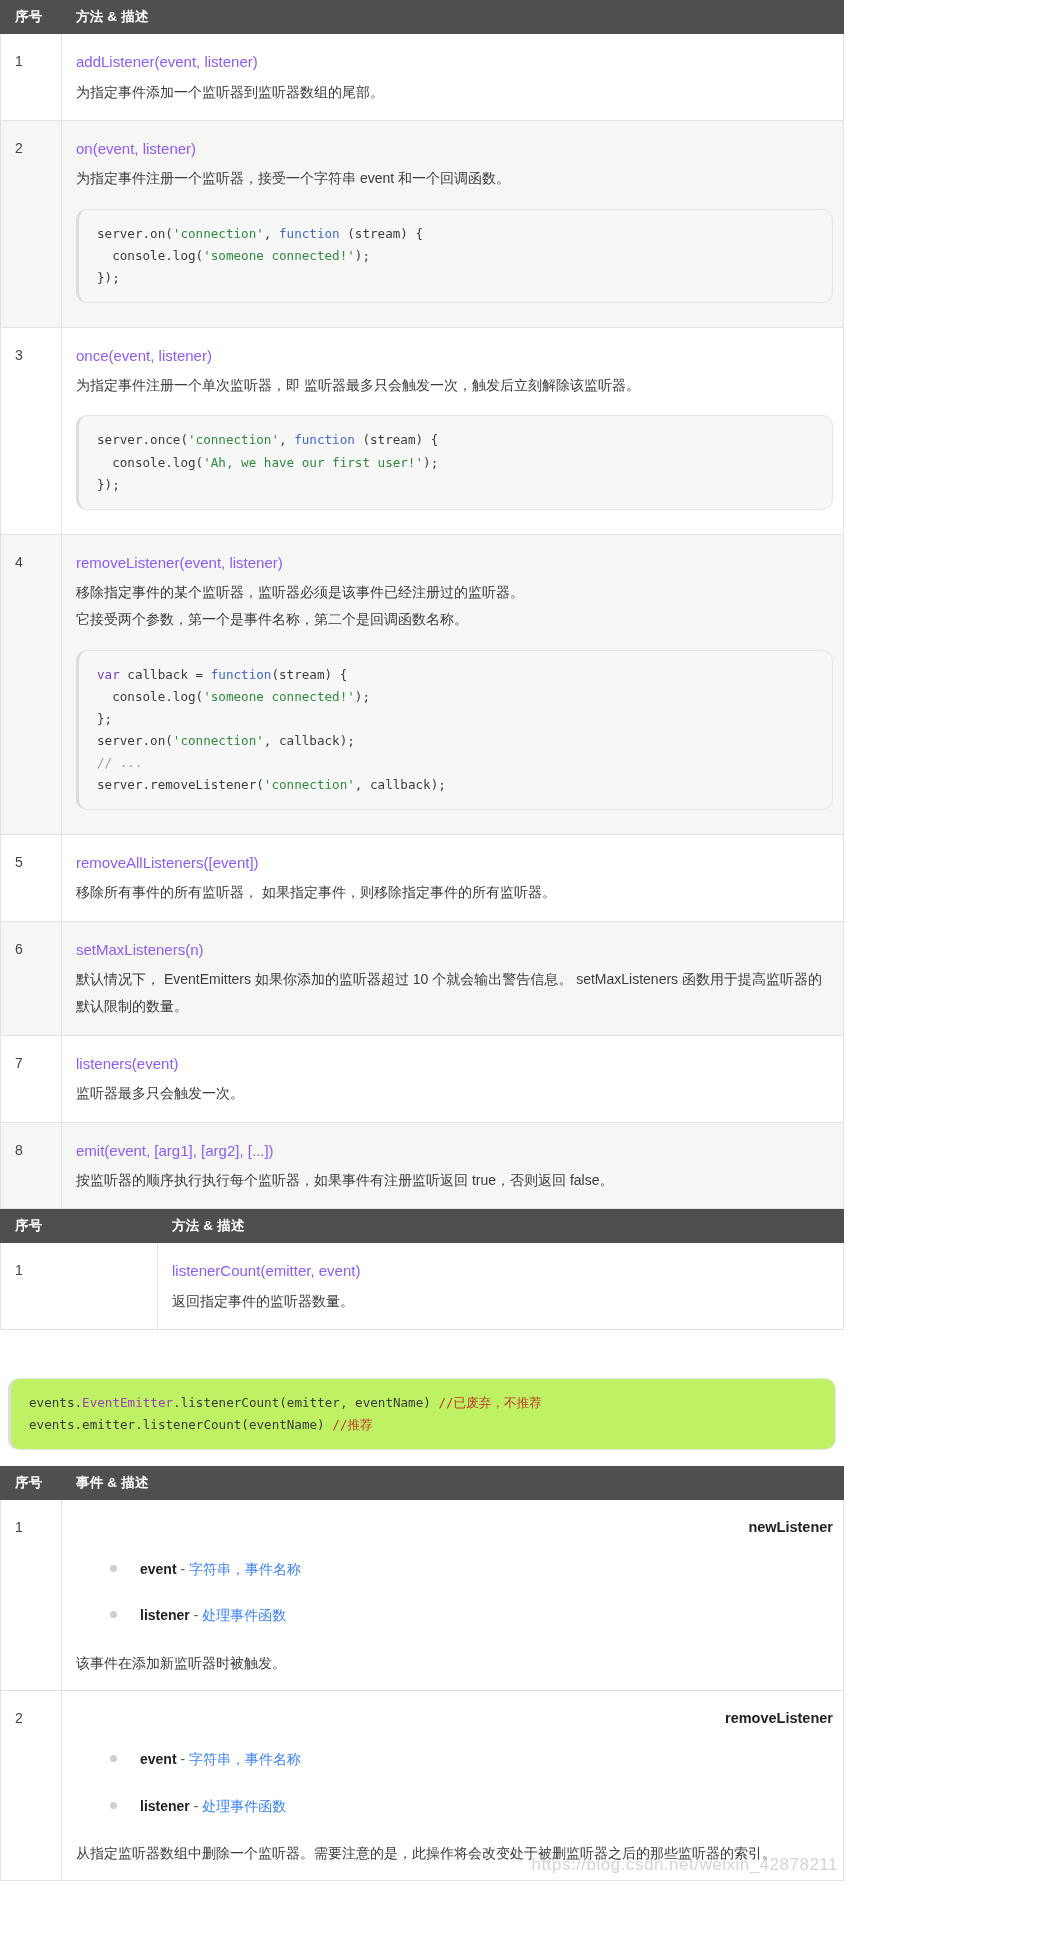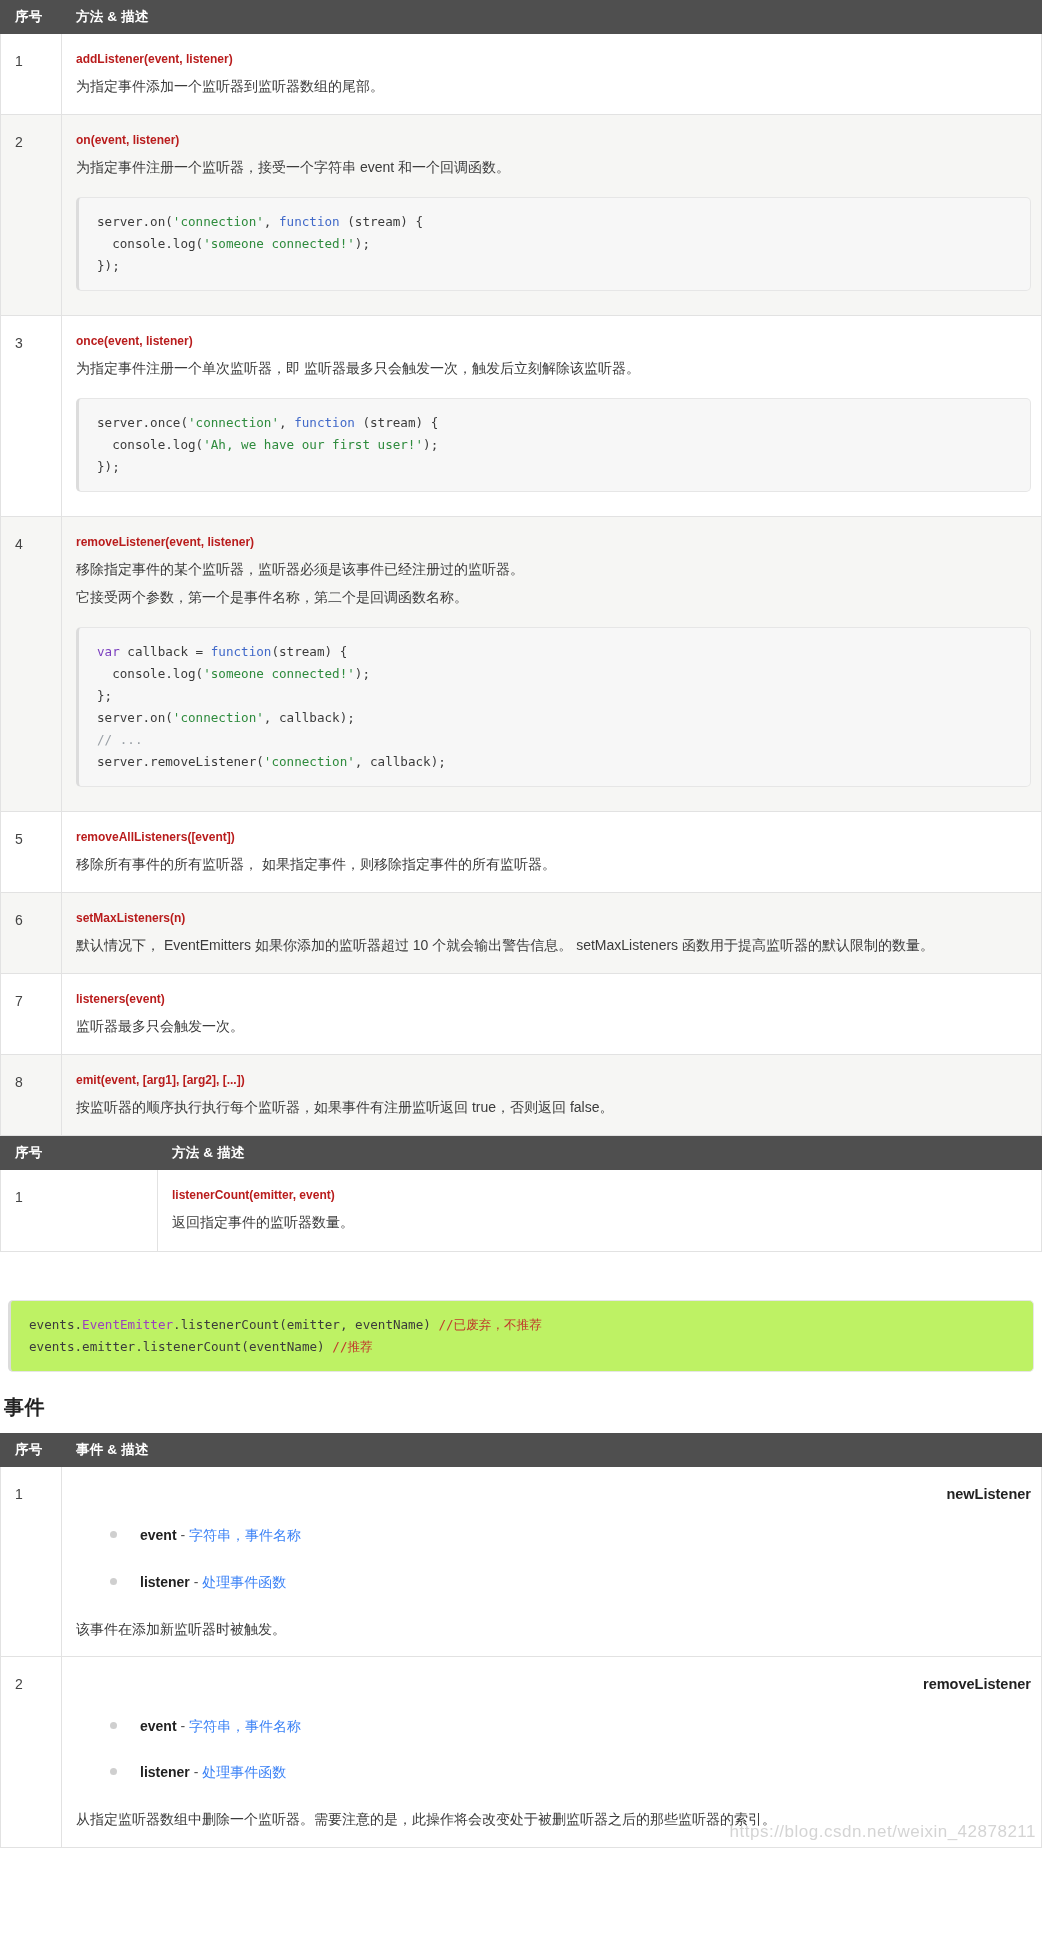--- a/index.html
+++ b/index.html
@@ -8,21 +8,21 @@
     background: #ffffff;
   }
   body {
     width: 1042px;
     font-family: "Liberation Sans", "DejaVu Sans", sans-serif;
     color: #333333;
     font-size: 14px;
     -webkit-font-smoothing: antialiased;
   }
   .page {
-    width: 1042px;
+    width: 844px;
     position: relative;
     box-sizing: border-box;
     overflow: hidden;
   }
 
   
   table.doc-table {
     width: 100%;
     border-collapse: collapse;
     table-layout: fixed;
@@ -52,23 +52,23 @@
     width: 36px;
     text-align: left;
     color: #444;
     padding-left: 14px;
     font-size: 14px;
   }
   table.doc-table td.idx-wide { width: 132px; }
   table.doc-table tr.alt td { background: #f6f6f4; }
 
   .m-name {
-    font-weight: bold;
-    color: #b91c1c;
-    font-size: 12px;
+    font-weight: normal;
+    color: #8b5cf6;
+    font-size: 15px;
     display: block;
     margin-bottom: 2px;
   }
   .m-desc {
     display: block;
     color: #3b3b3b;
     font-size: 14px;
     line-height: 1.95;
   }
 
@@ -78,21 +78,21 @@
     border: 1px solid #e6e6e6;
     border-left: 3px solid #dcdcdc;
     margin: 16px 0 10px 0;
     padding: 13px 16px 13px 18px;
     font-family: "DejaVu Sans Mono", "Liberation Mono", monospace;
     font-size: 12.6px;
     line-height: 1.75;
     color: #3b3b3b;
     white-space: pre;
     overflow: hidden;
-    border-radius: 5px;
+    border-radius: 11px;
   }
   pre.code.standalone {
     margin: 22px 8px 16px 8px;
     background: #bef264;
   }
   .k   { color: #4169c9; }          
   .kv  { color: #7b3fbf; }          
   .str { color: #2e8b3d; }          
   .cmt { color: #9aa0a6; }          
   .cmt-red { color: #c0392b; }      
@@ -268,21 +268,20 @@
           </td>
         </tr>
       </tbody>
   </table>
 
   <div class="spacer-md"></div>
 
   <pre class="code standalone" id="standalone-code"><span class="pln">events.</span><span class="cls">EventEmitter</span><span class="pln">.listenerCount(emitter, eventName) </span><span class="cmt-red">//已废弃，不推荐</span>
 <span class="pln">events.emitter.listenerCount(eventName) </span><span class="cmt-red">//推荐</span></pre>
 
-  <h2 class="sec">事件</h2>
 
   <table class="doc-table">
     <thead>
       <tr>
         <th class="col-idx">序号</th>
         <th>事件 &amp; 描述</th>
       </tr>
     </thead>
     <tbody id="events-body">
         <tr>

